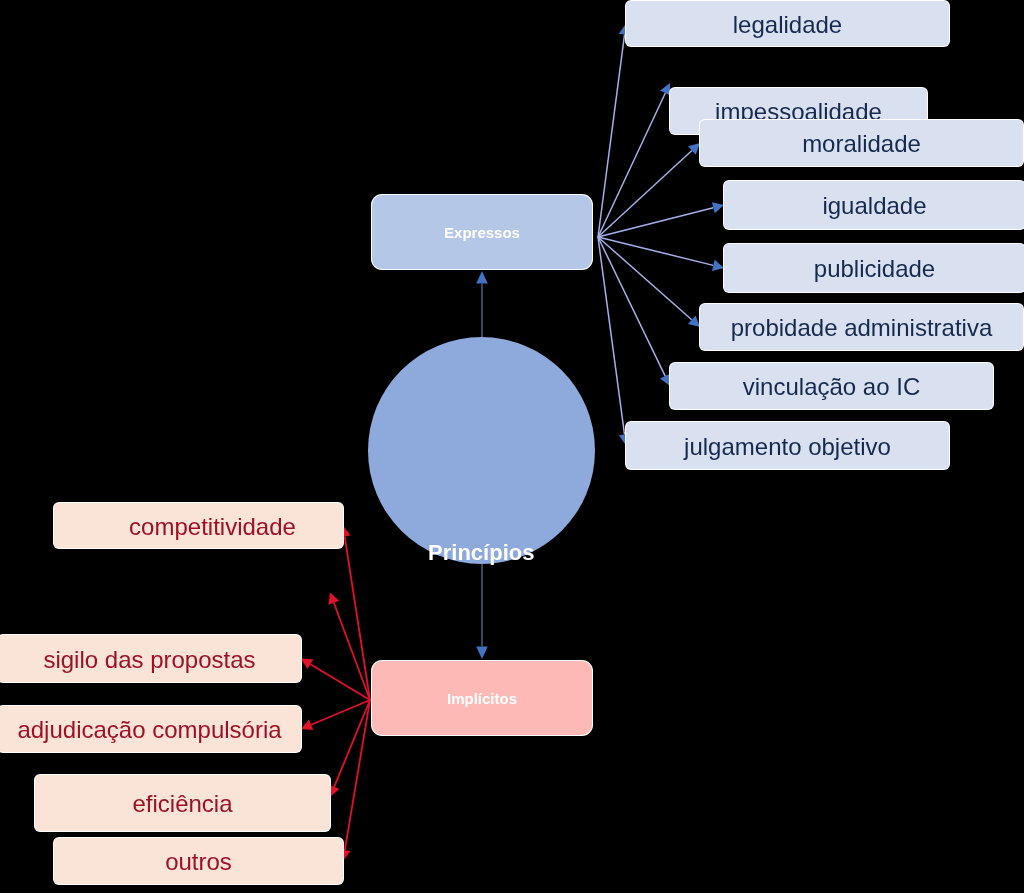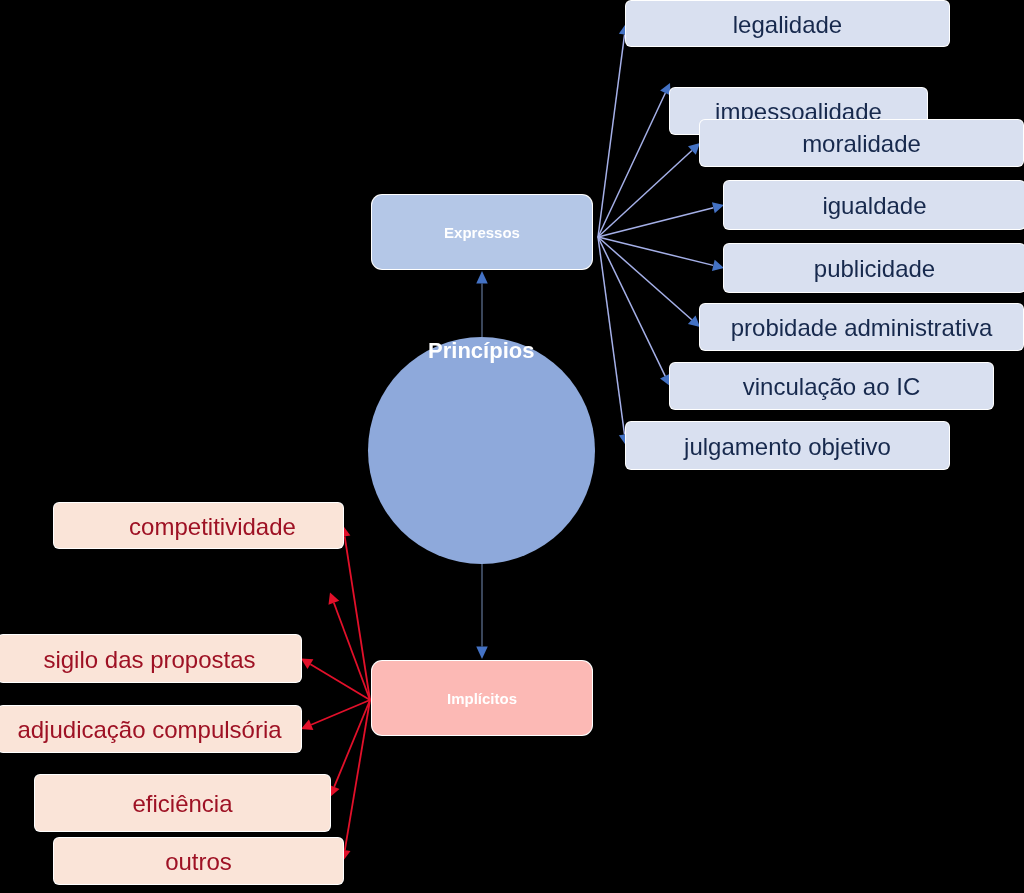--- a/index.html
+++ b/index.html
@@ -21,21 +21,21 @@
             box-shadow:0 0 0 1px #ffffff;}
 
   
   .hub{border-radius:10px;color:#ffffff;font-size:15px;font-weight:bold;
        box-shadow:0 0 0 1px #ffffff;}
   .hub-expressos{background:#b4c7e7;}
   .hub-implicitos{background:#fcb9b5;}
 
   
   .circle{position:absolute;border-radius:50%;background:#8ea9db;color:#ffffff;
-          font-size:22px;font-weight:bold;display:flex;align-items:flex-start;
+          font-size:22px;font-weight:bold;display:flex;align-items:flex-end;
           justify-content:center;text-align:center;}
 
   svg.links{position:absolute;left:0;top:0;width:1024px;height:893px;pointer-events:none;}
 </style>
 </head>
 <body>
 
 <div id="stage">
 
   <svg class="links" viewBox="0 0 1024 893">

